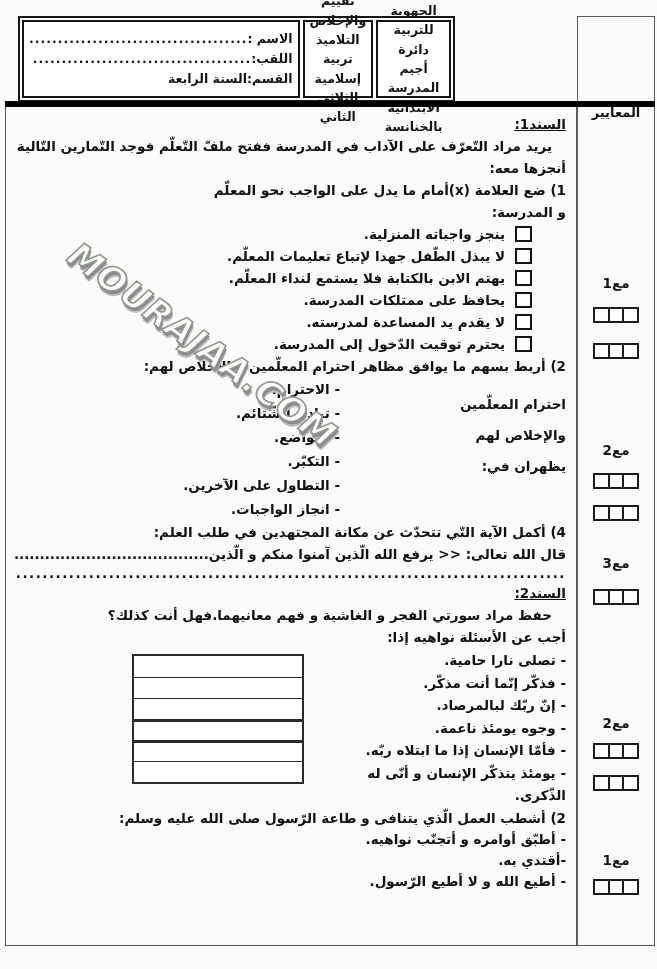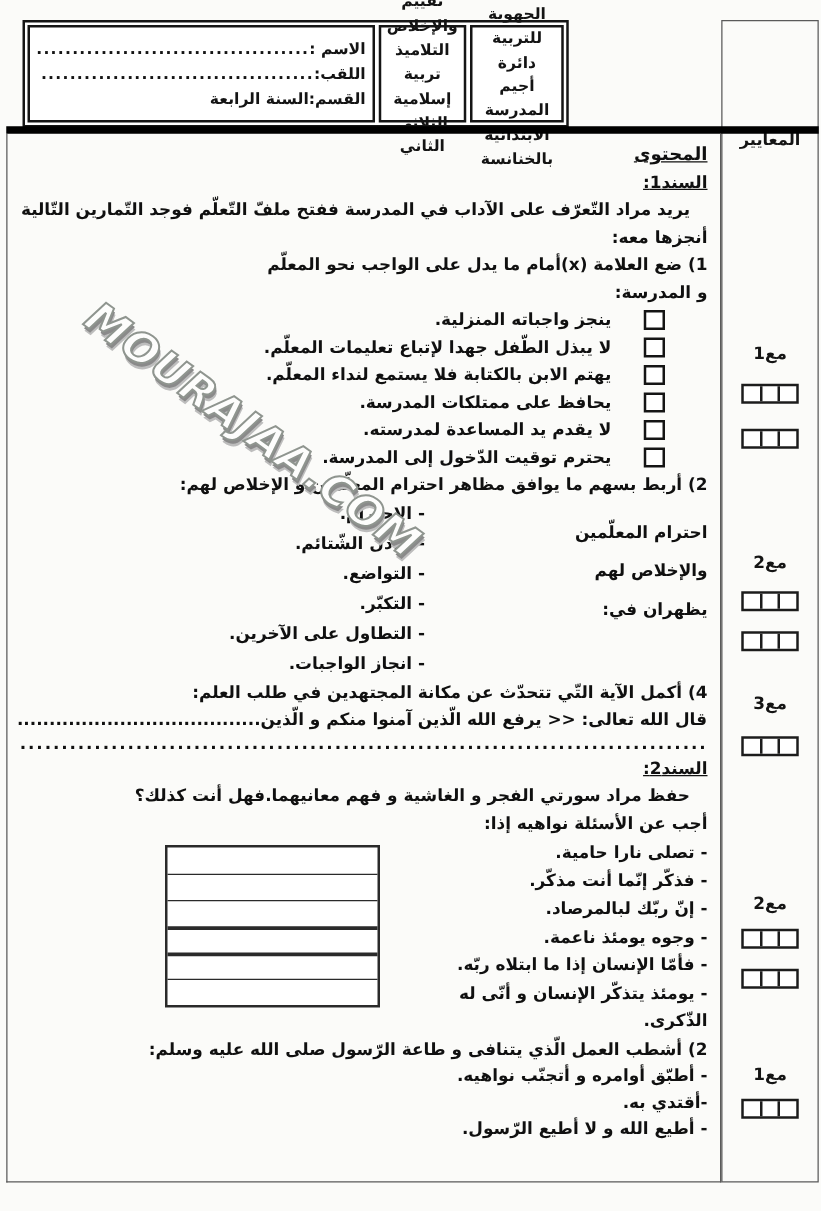--- a/index.html
+++ b/index.html
@@ -56,21 +56,21 @@
     position:absolute; left:5px; top:107px; width:572px; height:839px;
     border:1px solid #5a5a5a; border-top:none;
     padding:6px 10px 2px 8px;
     direction:rtl; text-align:right;
     font-size:13.5px; font-weight:bold; line-height:22px; color:#101010;
   }
   .u { text-decoration:underline; }
   .content-title { font-size:14.5px; }
   .indent { padding-right:14px; }
 
-  .checkrow { display:flex; direction:rtl; align-items:center; gap:26px; margin-right:34px; height:22px; }
+  .checkrow { display:flex; direction:rtl; align-items:center; gap:10px; margin-right:34px; height:22px; }
   .checkbox { width:17px; height:16px; border:2px solid #141414; background:#fff; flex:none; }
   .checktext { white-space:nowrap; }
 
   .match { display:flex; direction:rtl; min-height:128px; }
   .match-right { width:178px; padding-top:12px; line-height:31px; flex:none; }
   .match-list { flex:1; line-height:24px; padding-right:48px; }
 
   .quote-line { white-space:nowrap; overflow:hidden; }
   .dotline { white-space:nowrap; overflow:hidden; letter-spacing:1.5px; line-height:17px; }
 
@@ -179,21 +179,20 @@
       <span class="sc"></span>
         <span class="sc"></span>
         <span class="sc"></span>
     </div>
   </div>
 
   <div class="topbar"></div>
 
   <div class="main">
 
-    <div class="u content-title">المحتوى</div>
     <div class="u">السند1:</div>
 
     <div class="indent">يريد مراد التّعرّف على الآداب في المدرسة ففتح ملفّ التّعلّم فوجد التّمارين التّالية</div>
     <div>أنجزها معه:</div>
 
     <div>1) ضع العلامة (x)أمام ما يدل على الواجب نحو المعلّم</div>
     <div>و المدرسة:</div>
 
     <div class="checkrow">
       <span class="checkbox"></span>

